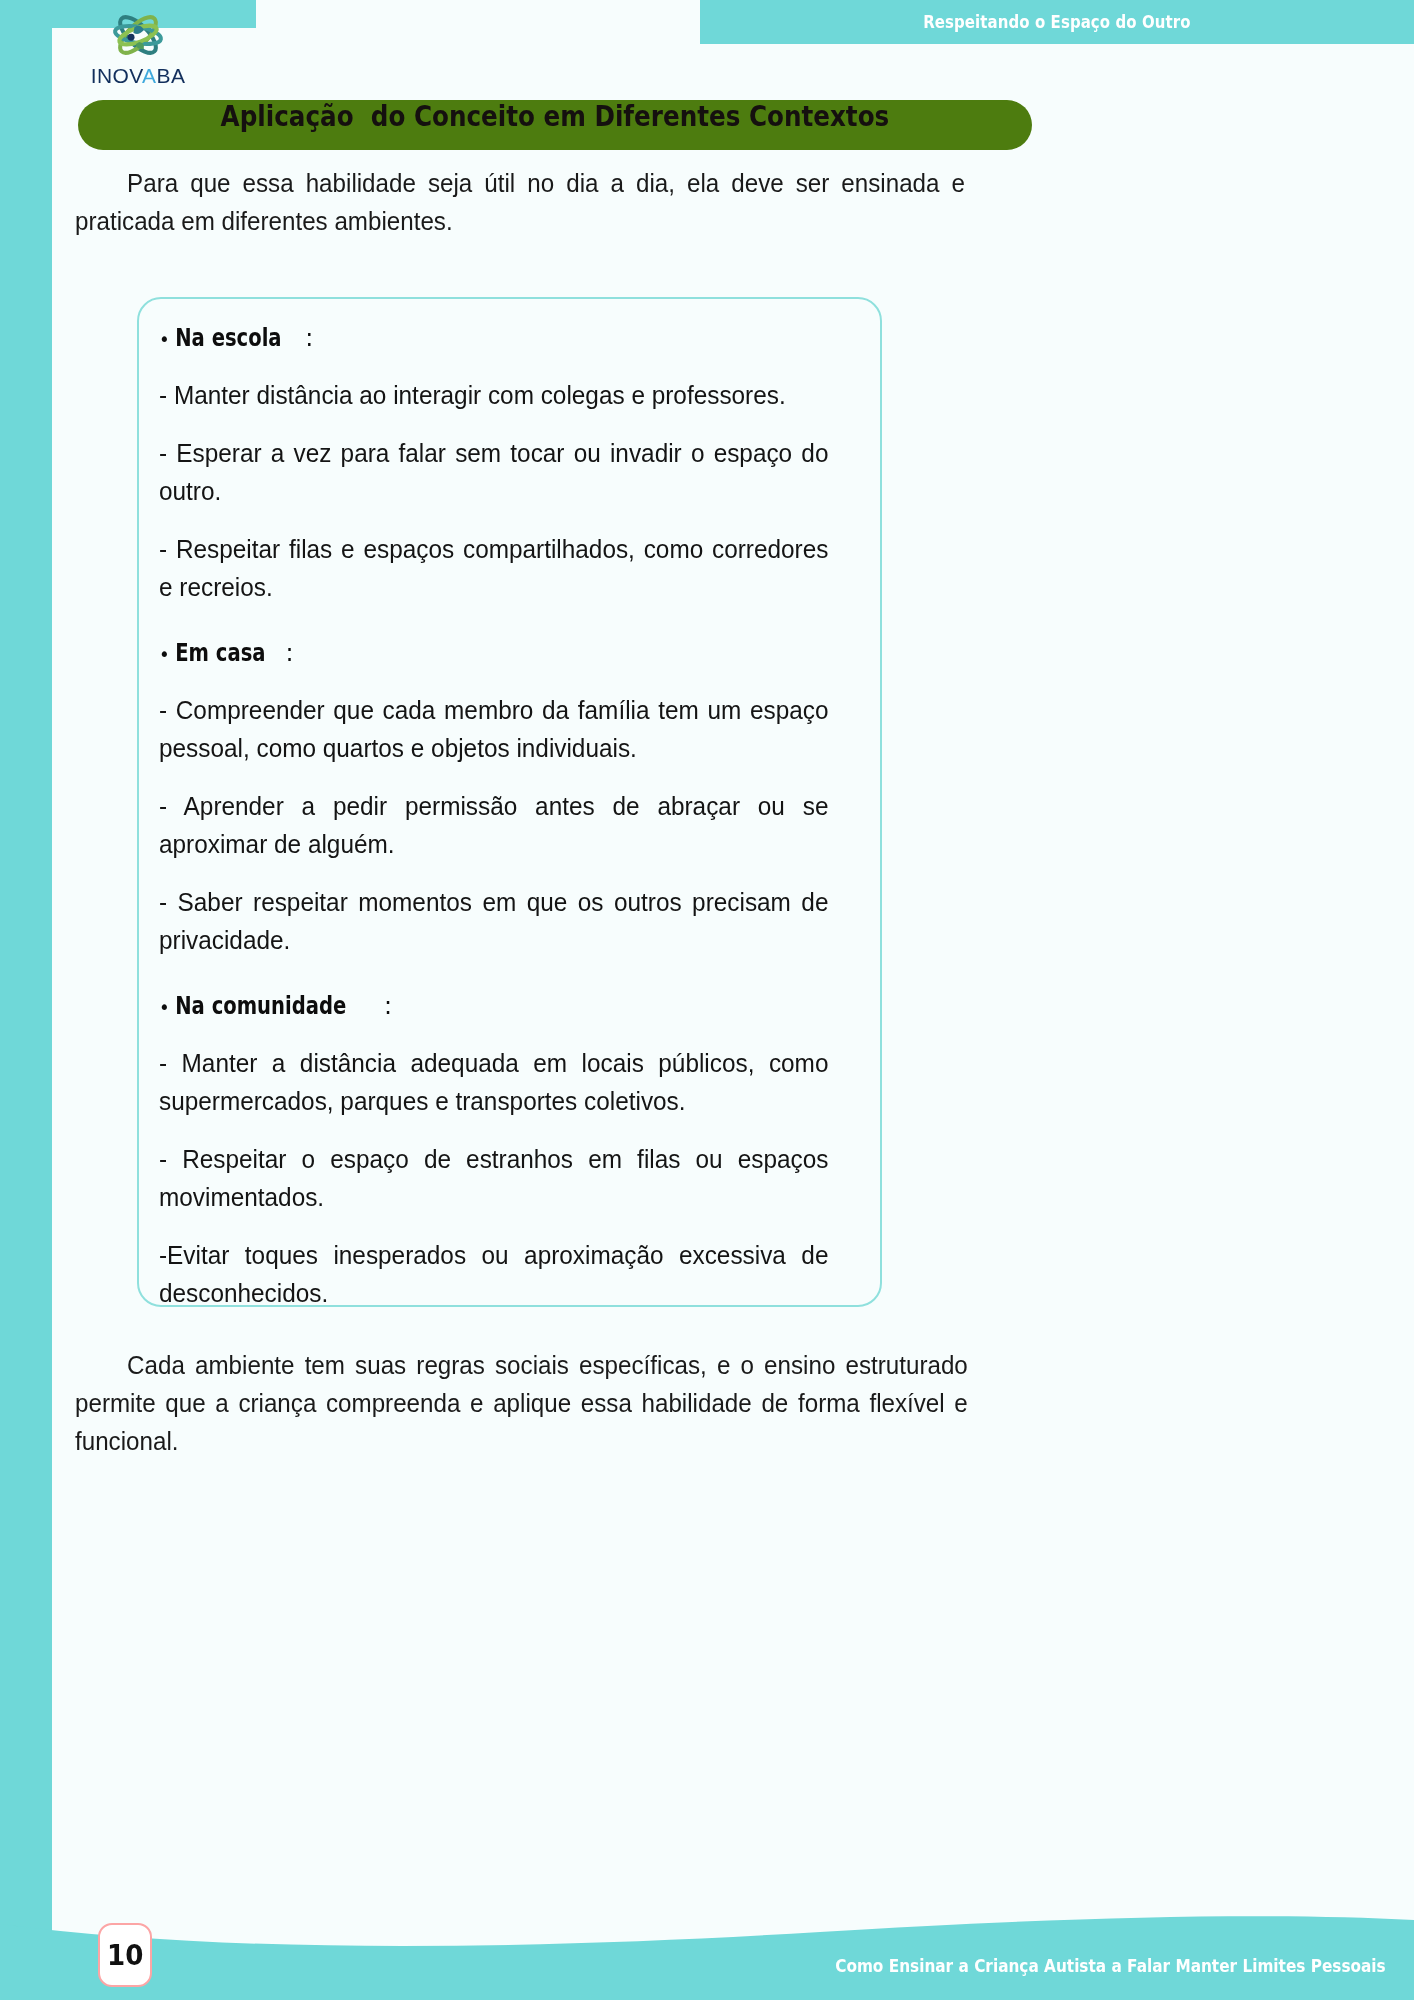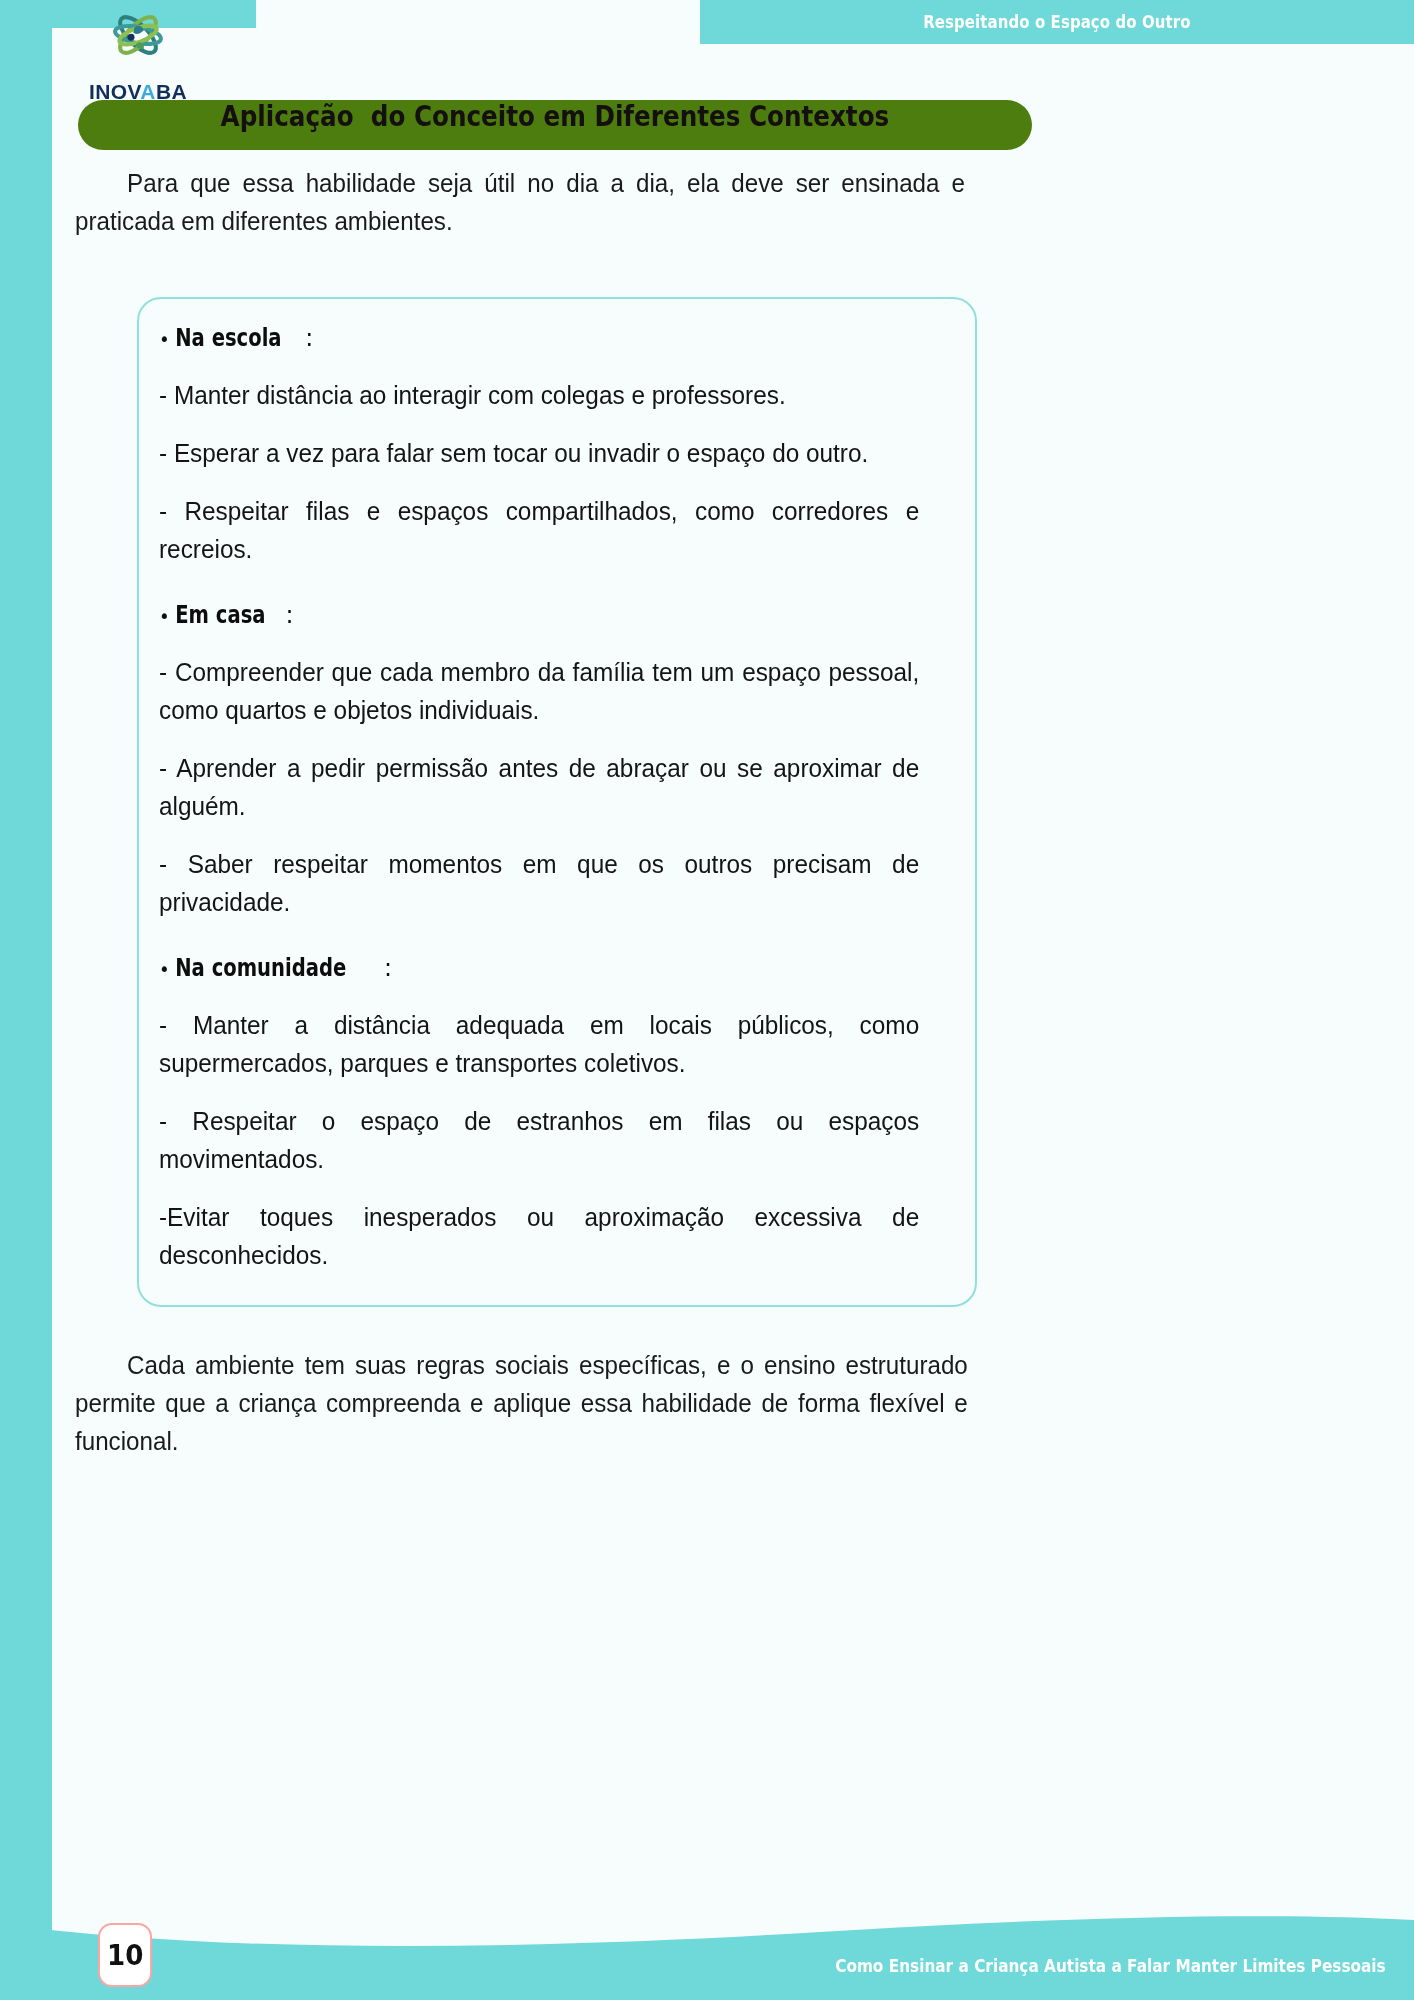--- a/index.html
+++ b/index.html
@@ -76,23 +76,23 @@
     height: 82px;
     text-align: center;
   }
   .logo-mark {
     width: 62px;
     height: 58px;
     margin: 0 auto;
     display: block;
   }
   .logo-word {
-    margin-top: 17px;
+    margin-top: 1px;
     font-size: 21px;
-    font-weight: bold;
+    font-weight: normal;
     letter-spacing: 0.4px;
     font-family: "Liberation Sans", sans-serif;
     color: #122f5c;
     line-height: 1;
   }
   .logo-word .accent { color: #3fa9dd; }
 
   
   .title-pill {
     position: absolute;
@@ -144,21 +144,21 @@
     font-family: "Liberation Sans", sans-serif;
     transform: scaleX(0.93);
     transform-origin: left top;
   }
 
   
   .content-box {
     position: absolute;
     left: 137px;
     top: 297px;
-    width: 840px;
+    width: 745px;
     height: 1010px;
     border: 2px solid #8fe0dd;
     border-radius: 24px;
     background: transparent;
     padding: 24px 20px 20px 20px;
   }
 
   .box-inner {
     width: 100%;
     transform: scaleX(0.955);

